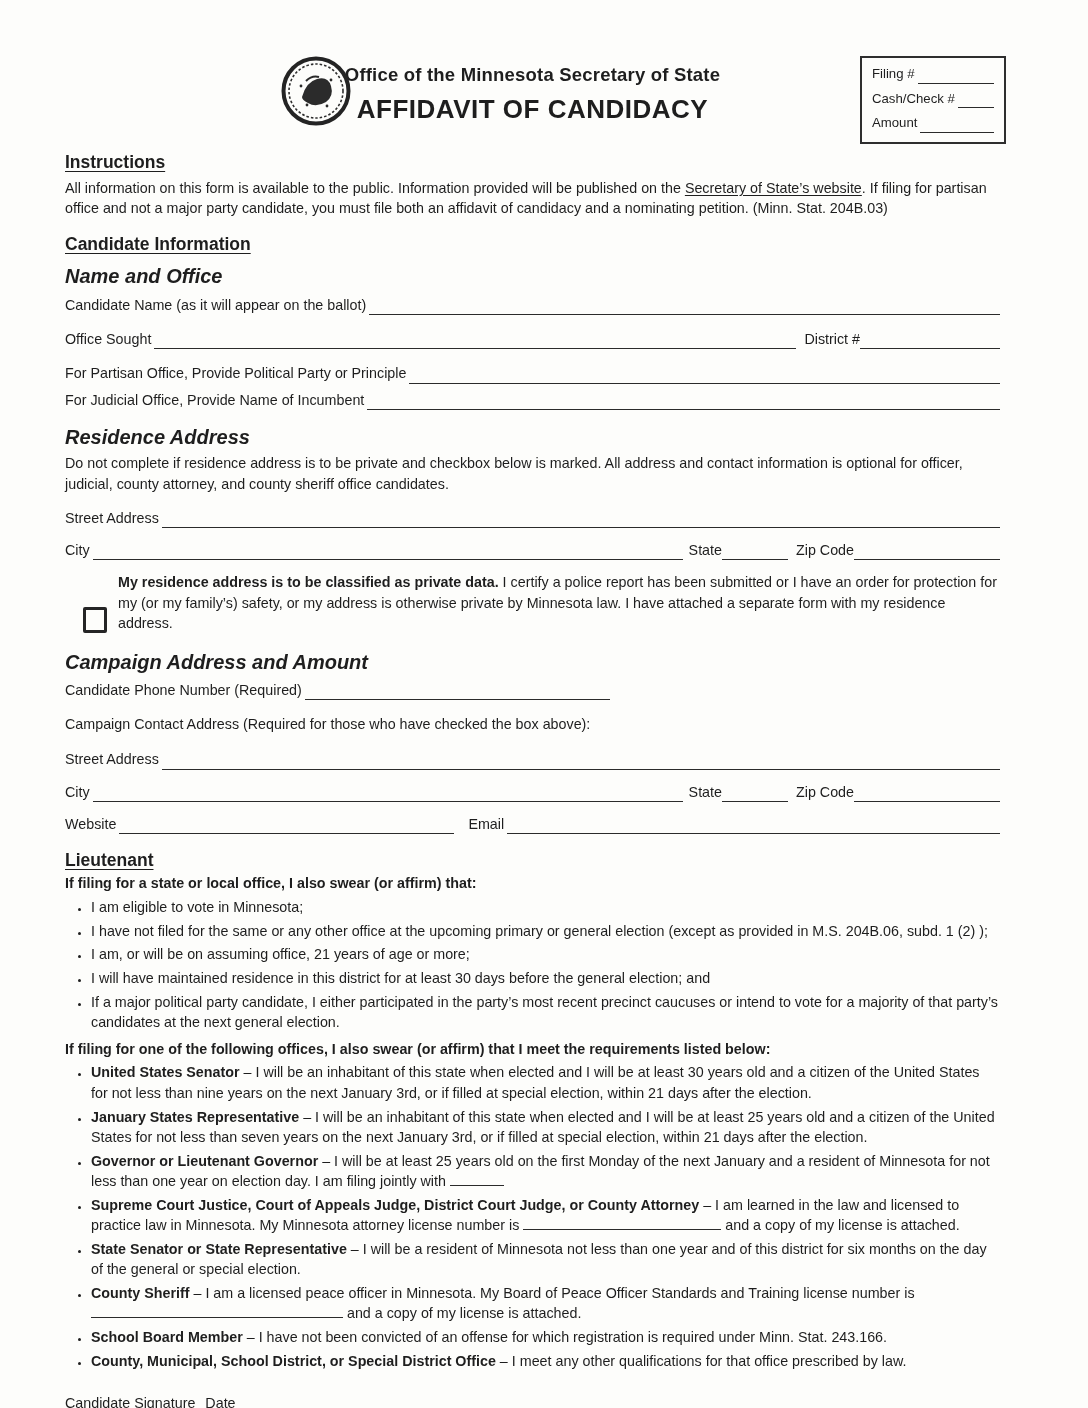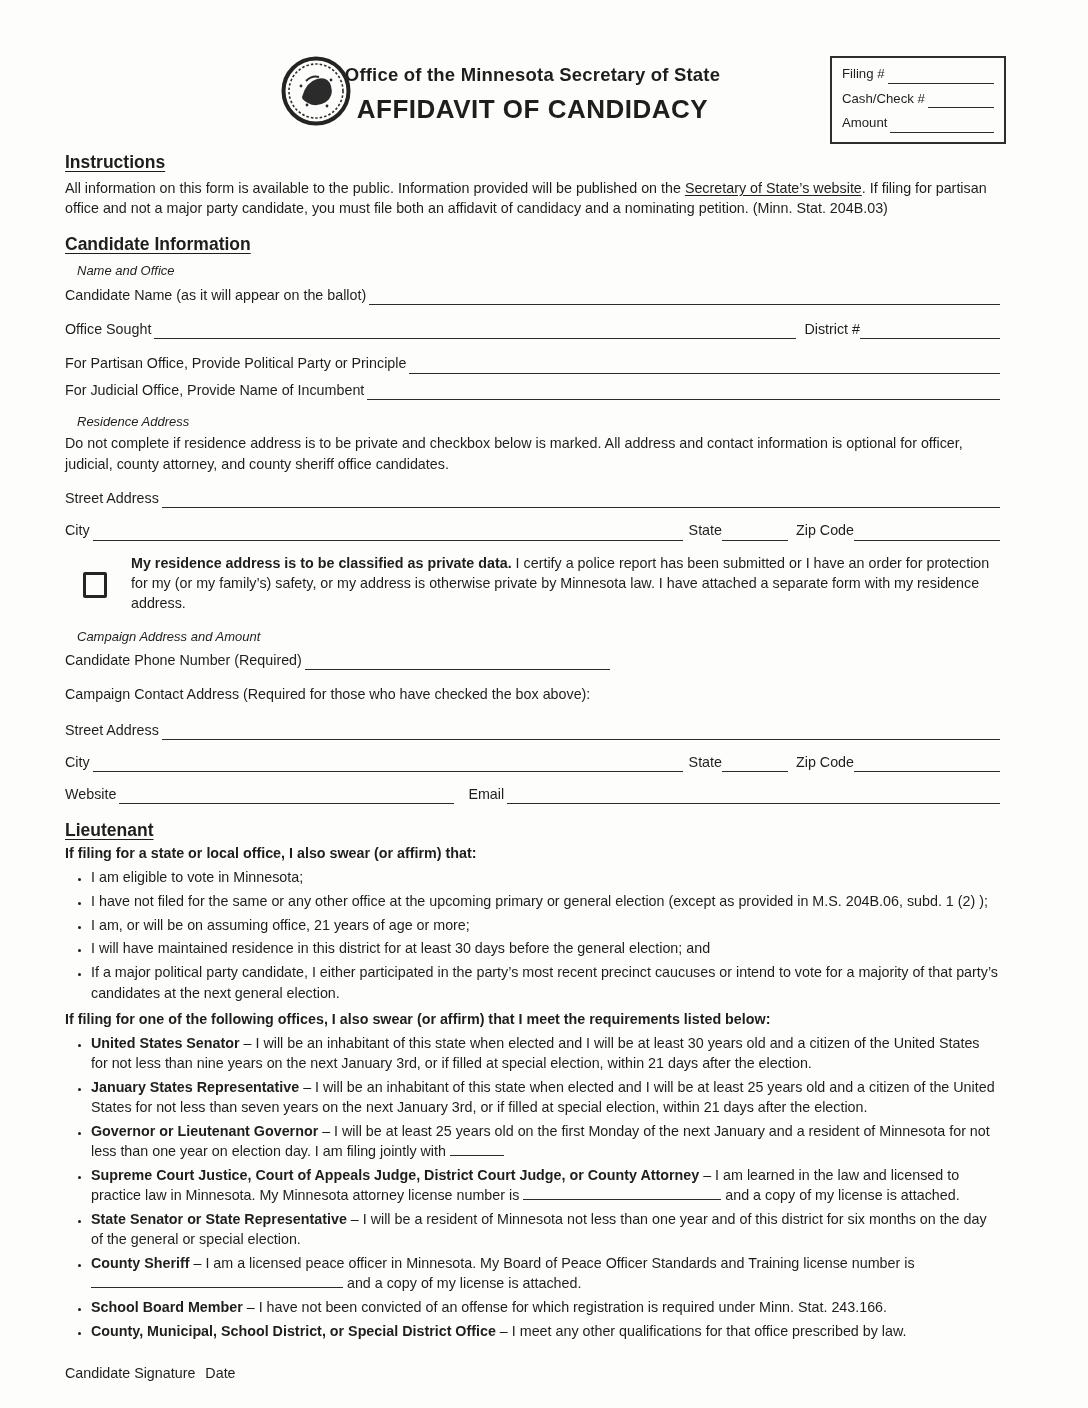--- a/index.html
+++ b/index.html
@@ -18,44 +18,44 @@
     overflow: hidden;
   }
   
   .header { position: relative; height: 92px; }
   .seal { position: absolute; left: 216px; top: 2px; width: 70px; height: 70px; }
   .title-block { text-align: center; padding-top: 8px; }
   .office-line { font-size: 18.5px; font-weight: bold; letter-spacing: .2px; }
   .form-title { font-size: 26px; font-weight: bold; margin-top: 3px; letter-spacing: .5px; }
   .filing-box {
     position: absolute; top: 2px; right: -6px;
-    width: 176px; border: 2px solid #2e2e2e;
+    width: 146px; border: 2px solid #2e2e2e;
     padding: 7px 10px 9px 10px; font-size: 13.2px; background: #fdfdfb;
   }
   .fb-row { display: flex; align-items: flex-end; margin-top: 6px; }
   .fb-row:first-child { margin-top: 0; }
   
   .blank { display: inline-block; border-bottom: 1.8px solid #2b2b2b; height: 1.05em; vertical-align: baseline; }
   .fill { flex: 1 1 auto; border-bottom: 1.8px solid #2b2b2b; height: 1.05em; margin-left: 3px; min-width: 20px; }
   .row { display: flex; align-items: flex-end; }
   .lbl { white-space: nowrap; }
   .section-heading {
     font-size: 17.5px; font-weight: bold; text-decoration: underline;
     text-underline-offset: 3px; margin-top: 14px;
   }
-  .sub-heading { font-size: 13px; font-weight: normal; font-style: italic; margin-top: 10px; margin-left: 12px; }
+  .sub-heading { font-size: 20px; font-weight: bold; font-style: italic; margin-top: 10px; }
   .bold-line { font-weight: bold; }
   ul { margin: 2px 0 6px 0; padding-left: 26px; }
   li { margin: 3.5px 0; }
   li::marker { font-size: 11px; }
   .it { }
   .b { font-weight: bold; }
   .u { text-decoration: underline; text-underline-offset: 2px; }
   
-  .chk-row { display: flex; align-items: center; margin-top: 12px; gap: 13px; }
+  .chk-row { display: flex; align-items: flex-end; margin-top: 12px; }
   .checkbox { width: 24px; height: 26px; border: 3px solid #252525; border-radius: 2px; flex: 0 0 auto; margin: 3px 11px 0 18px; background: #fdfdfb; }
   
   .sig-row { display: flex; align-items: flex-end; margin-top: 22px; }
 </style>
 </head>
 <body>
 
 <div class="page">
 
   <div class="header">

